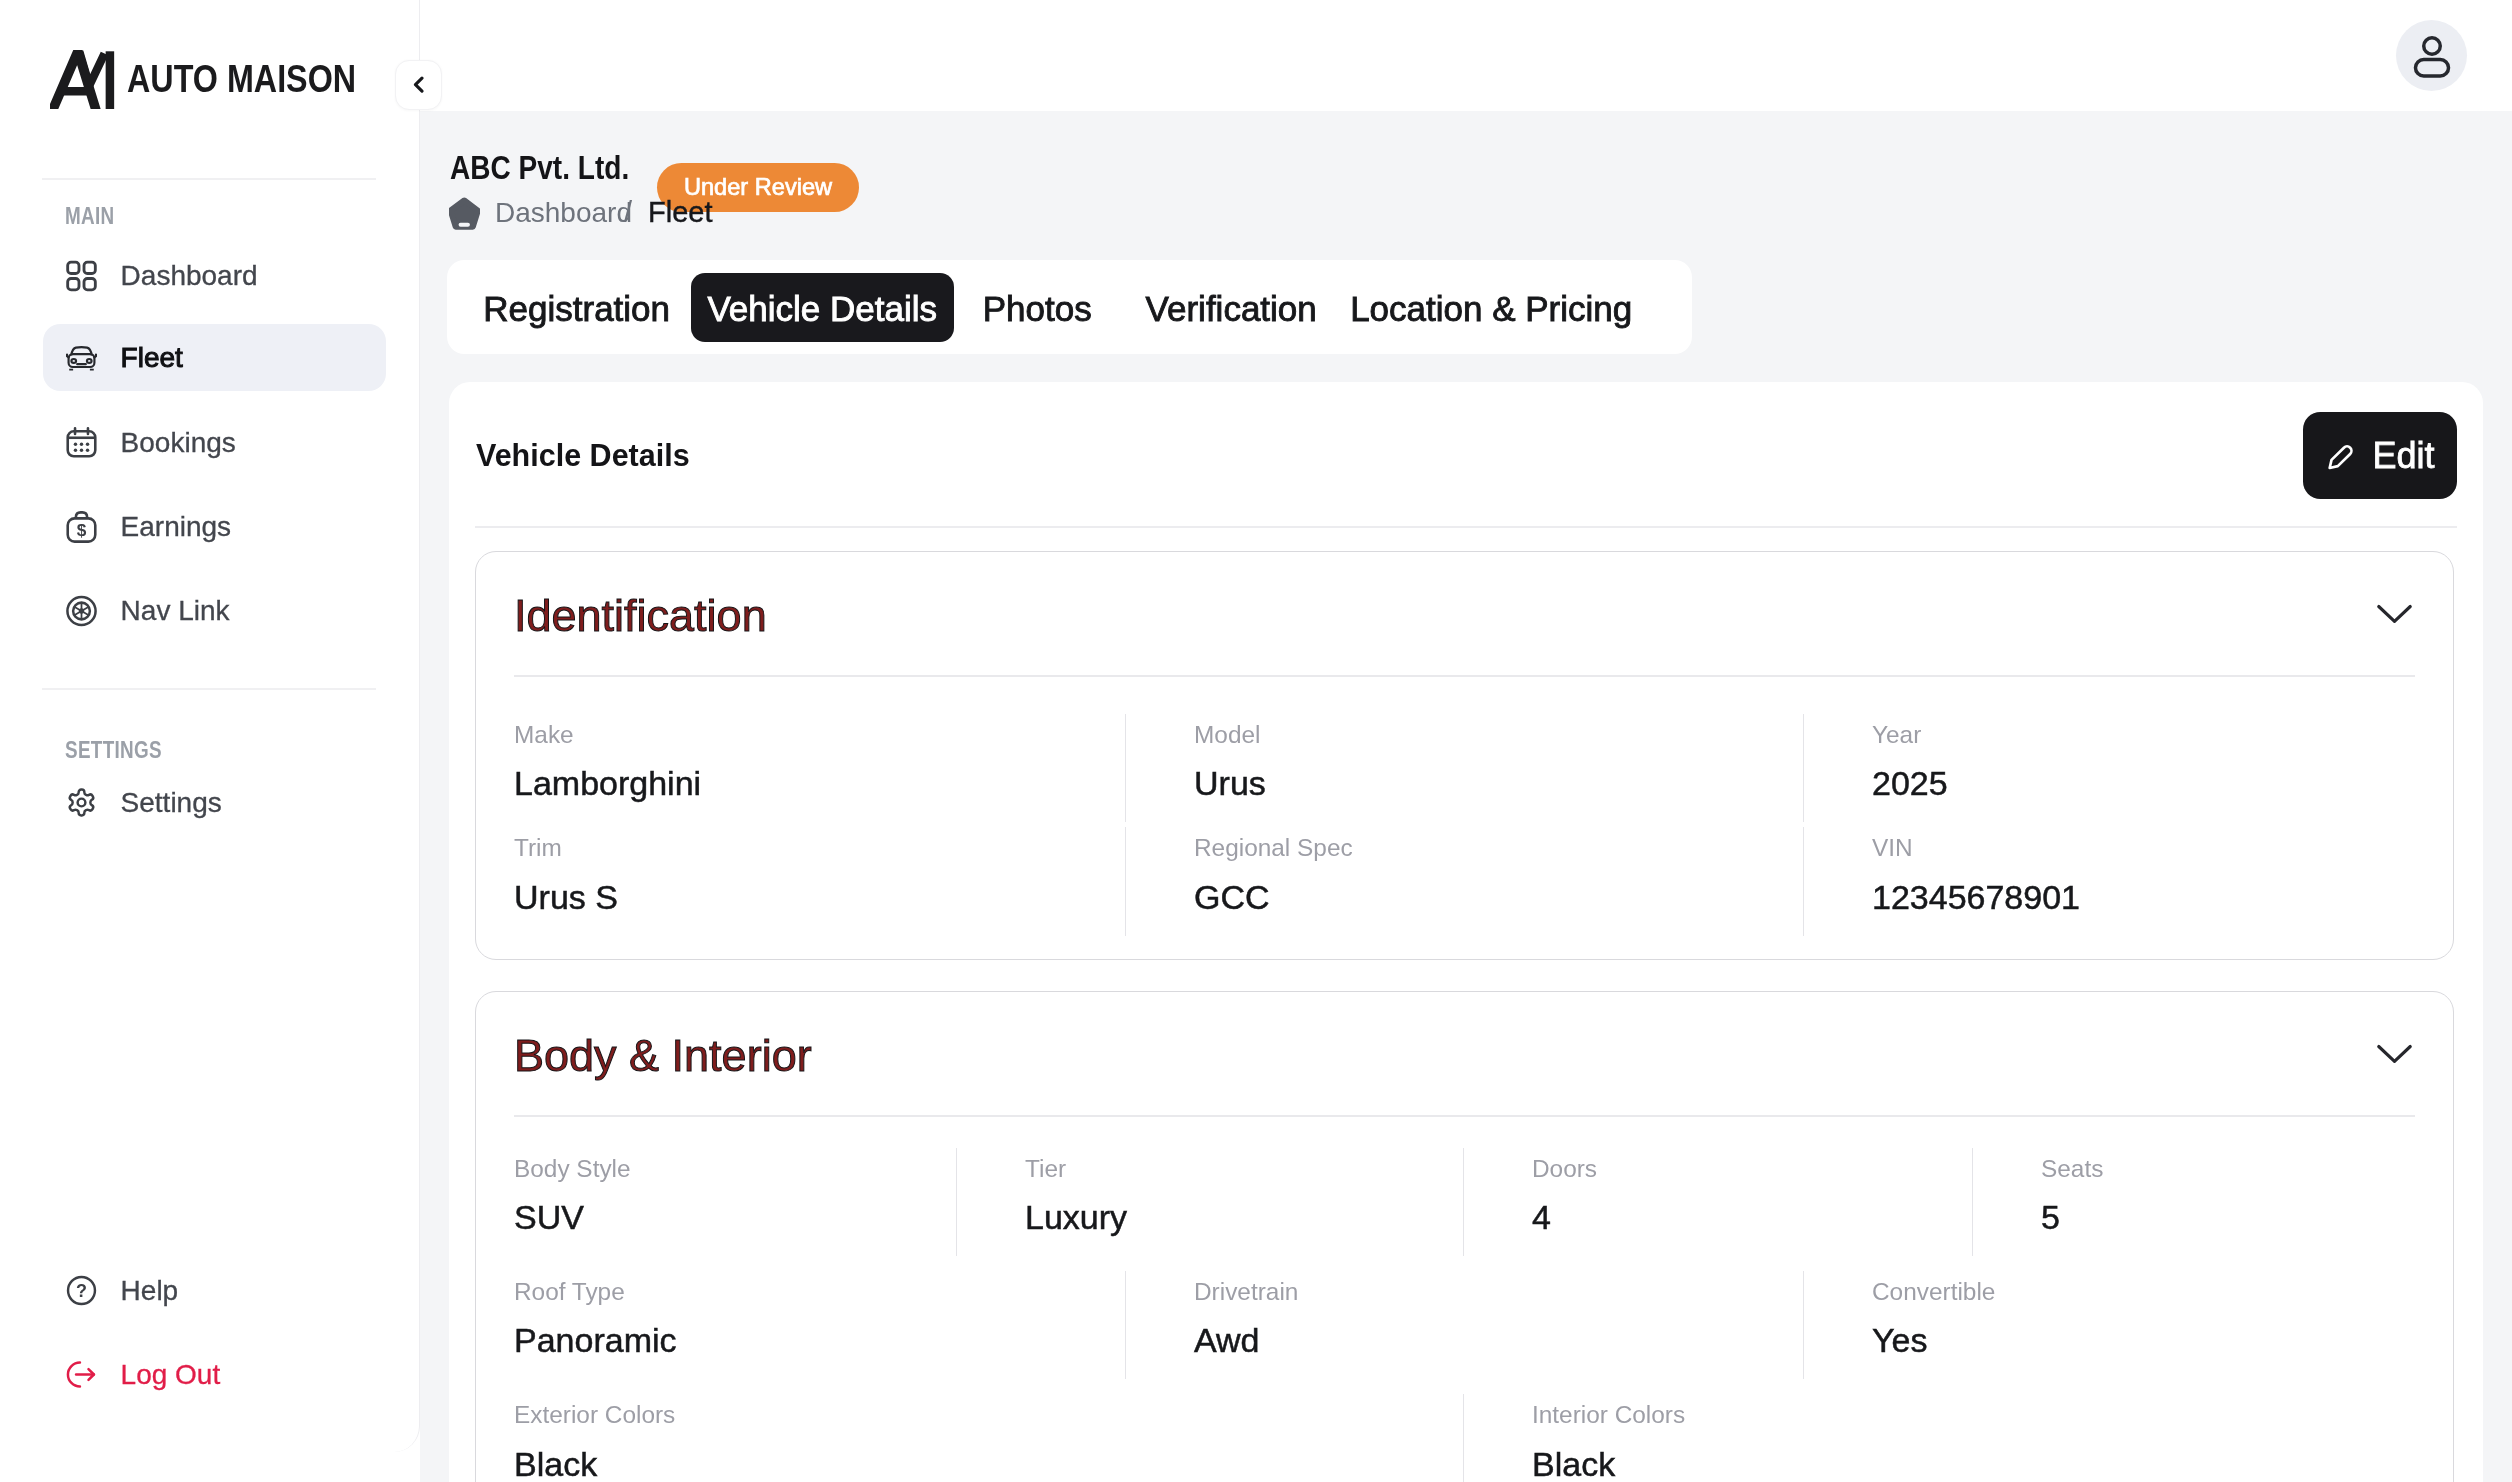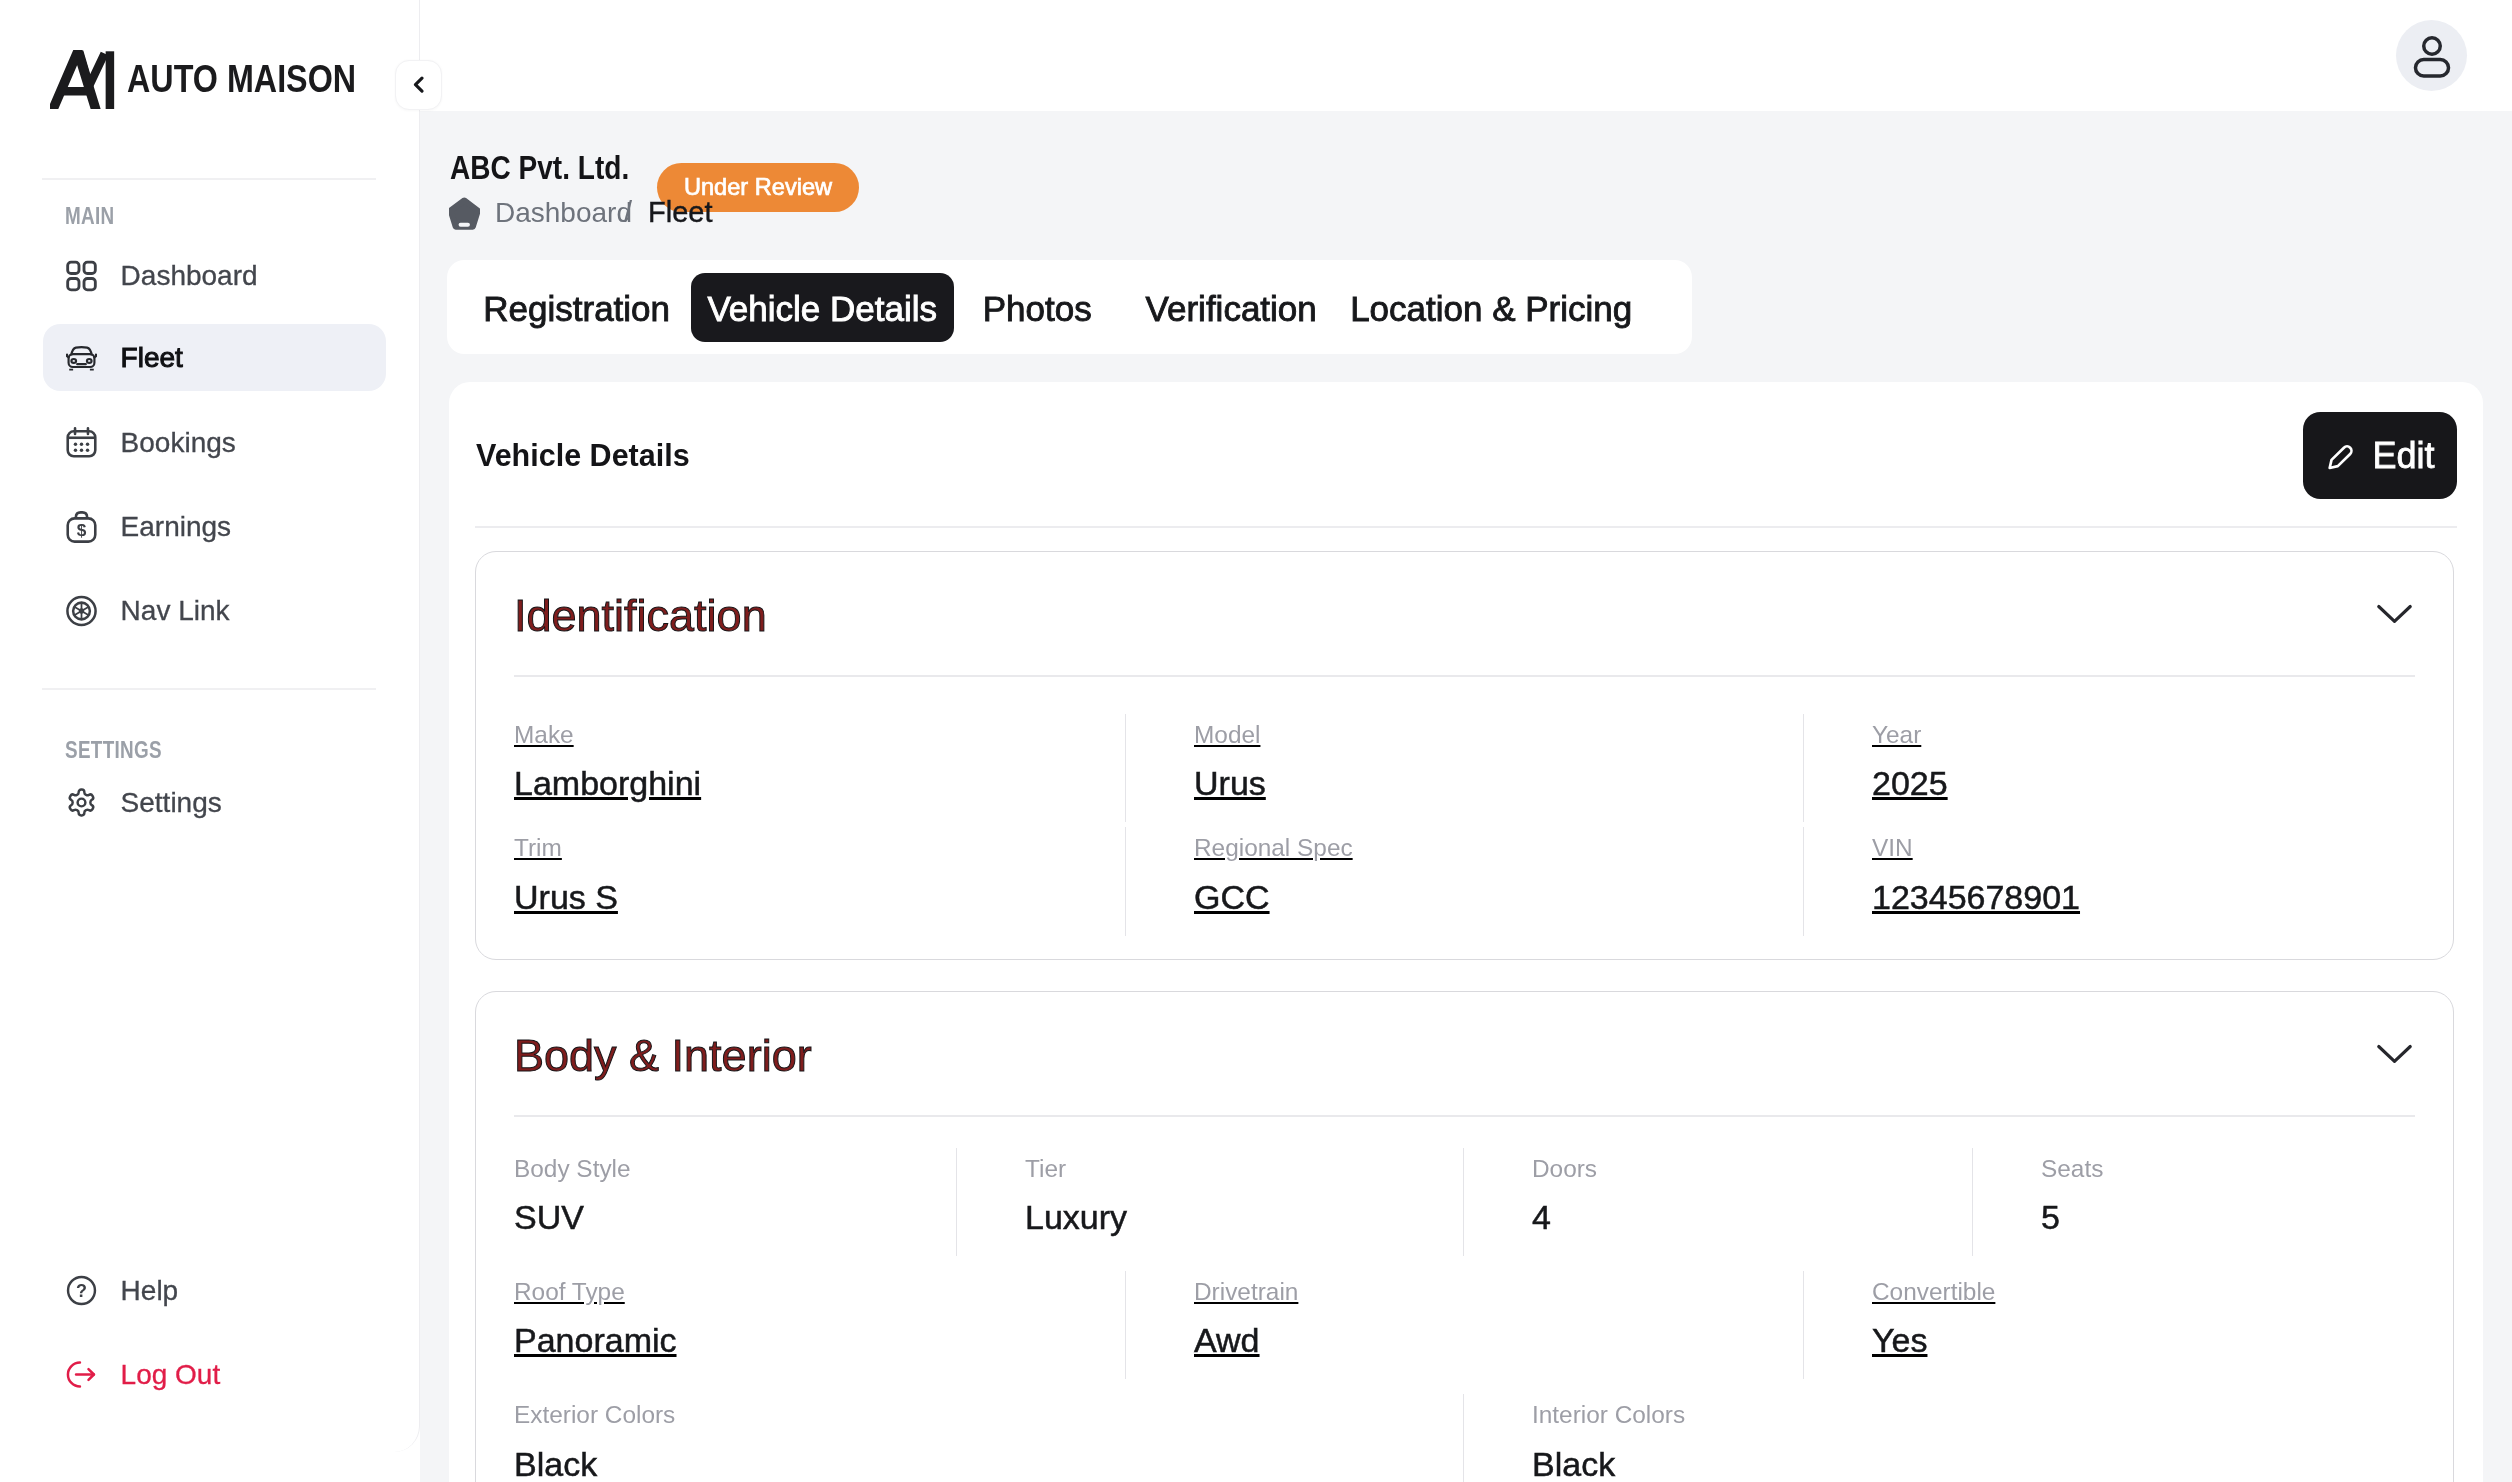--- a/index.html
+++ b/index.html
@@ -50,21 +50,21 @@
 .sec .sec-head { position:relative; padding:45px 38px 0; }
 .sec .sec-title { font-size:45px; font-weight:400; -webkit-text-stroke:1px #141417; color:#7f1d1d; line-height:38px; }
 .sec .chev { position:absolute; right:40px; top:51px; }
 .sec .sec-div { margin:40px 38px 0; height:1.7px; background:#e9e9ec; }
 .rows { margin:37px 38px 0; }
 .row { display:grid; }
 .row > div { padding:7px 0 21px; }
 .row > div.bl { border-left:1.7px solid #e4e4e8; padding-left:68px; }
 .flabel { font-size:24.4px; color:#9d9ea6; line-height:28px; }
 .fval { margin-top:17.4px; font-size:34px; color:#17181b; line-height:35px; font-weight:500; -webkit-text-stroke:0.5px #17181b; }
-.c3 { grid-template-columns:611px 678px 1fr;text-decoration:underline; }
+.c3 { grid-template-columns:611px 678px 1fr; }
 .c4 { grid-template-columns:442px 507px 509px 1fr; }
 .c2 { grid-template-columns:949px 1fr; }
 </style>
 </head>
 <body>
 
 <div id="main-bg"></div>
 
 <div id="sidebar">
   <svg class="abs" style="left:50px;top:50px" width="70" height="59" viewBox="0 0 80 68">

